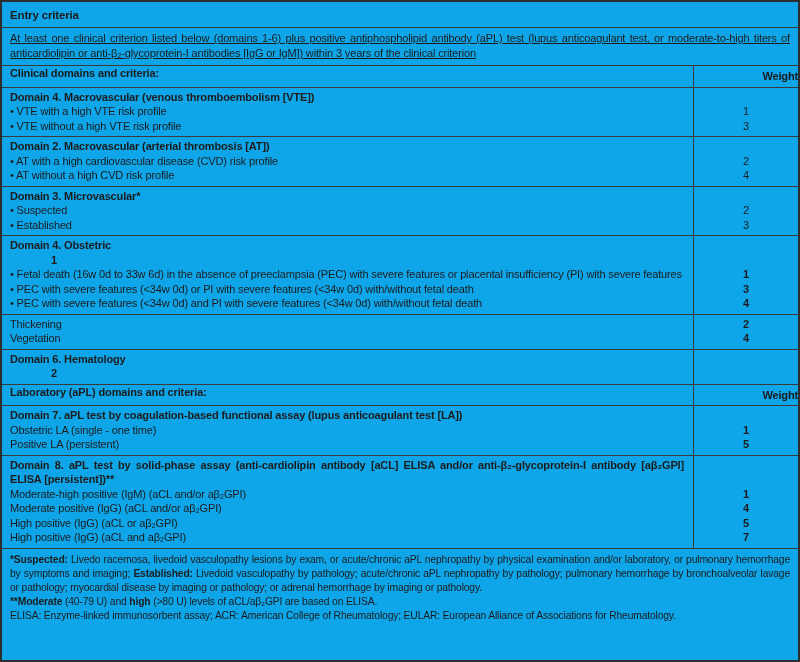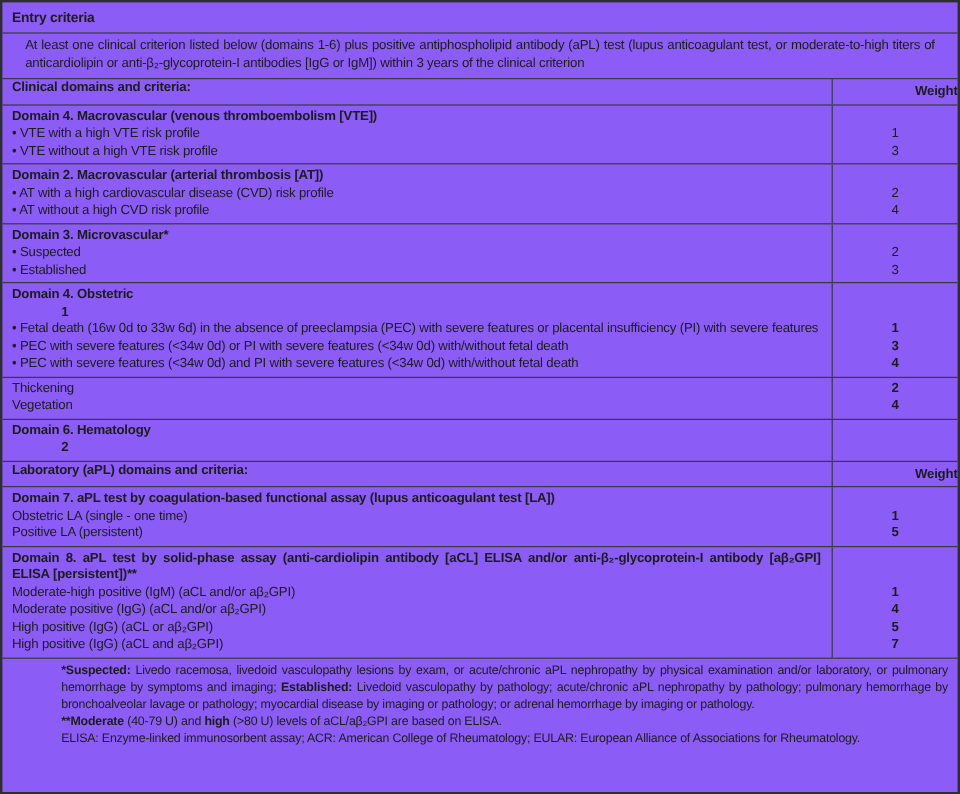--- a/index.html
+++ b/index.html
@@ -1,42 +1,42 @@
 <!DOCTYPE html>
 <html><head>
 <meta charset="utf-8">
 <style>
   html,body { margin:0; padding:0; background:#ffffff; }
   .doc {
     width:800px; height:662px; box-sizing:border-box;
-    border:2px solid #2e2e2e; background:#8b5cf6;
+    border:2px solid #2e2e2e; background:#0ea5e9;
     font-family:"Liberation Sans","DejaVu Sans",sans-serif;
     font-size:11px; color:#1c1c1c; letter-spacing:-0.15px;
     overflow:hidden;
   }
   .row { border-bottom:1.5px solid #3a3a3a; box-sizing:border-box; }
   .entry-header { padding:6px 8px 5px; font-weight:700; font-size:11.5px; line-height:14px; }
-  .entry-text { padding:3px 19px 4px; line-height:15px; text-align:justify; }
+  .entry-text { padding:3px 8px 4px; line-height:15px; text-align:justify;text-decoration:underline; }
   .col-header { display:flex; position:relative; font-weight:700; }
   .col-header .cell { line-height:15px; padding:3px 8px; }
   .blocks-container { display:block; }
   .block { position:relative; padding:2px 0 3px; border-bottom:1.5px solid #3a3a3a; }
   .vline::after {
     content:""; position:absolute; top:0; bottom:0; right:104px; width:1.5px;
     background:#3a3a3a;
   }
   .line { display:flex; align-items:flex-start; }
   .cell.text { flex:1 1 auto; padding:0 10px 0 8px; line-height:14.5px; text-align:justify; }
   .cell.weight { flex:0 0 104px; width:104px; text-align:center; line-height:14.5px; box-sizing:border-box; }
   .col-header .cell.text { flex:1 1 auto; text-align:left; }
   .col-header .cell.weight { flex:0 0 104px; padding:3px 0;text-align:right; }
   .cell.title { font-weight:700; }
   .bold { font-weight:700; }
   .footnotes-row { padding:4px 8px 4px; font-size:10.3px; line-height:14px; border-bottom:none; }
-  .footnote { text-align:justify;margin-left:41px; }
+  .footnote { text-align:justify; }
 </style>
 </head>
 <body>
 
 <div class="doc">
 
   <div class="row entry-header">Entry criteria</div>
 
   <div class="row entry-text">At least one clinical criterion listed below (domains 1-6) plus positive antiphospholipid antibody (aPL) test (lupus anticoagulant test, or moderate-to-high titers of anticardiolipin or anti-β₂-glycoprotein-I antibodies [IgG or IgM]) within 3 years of the clinical criterion</div>
 

